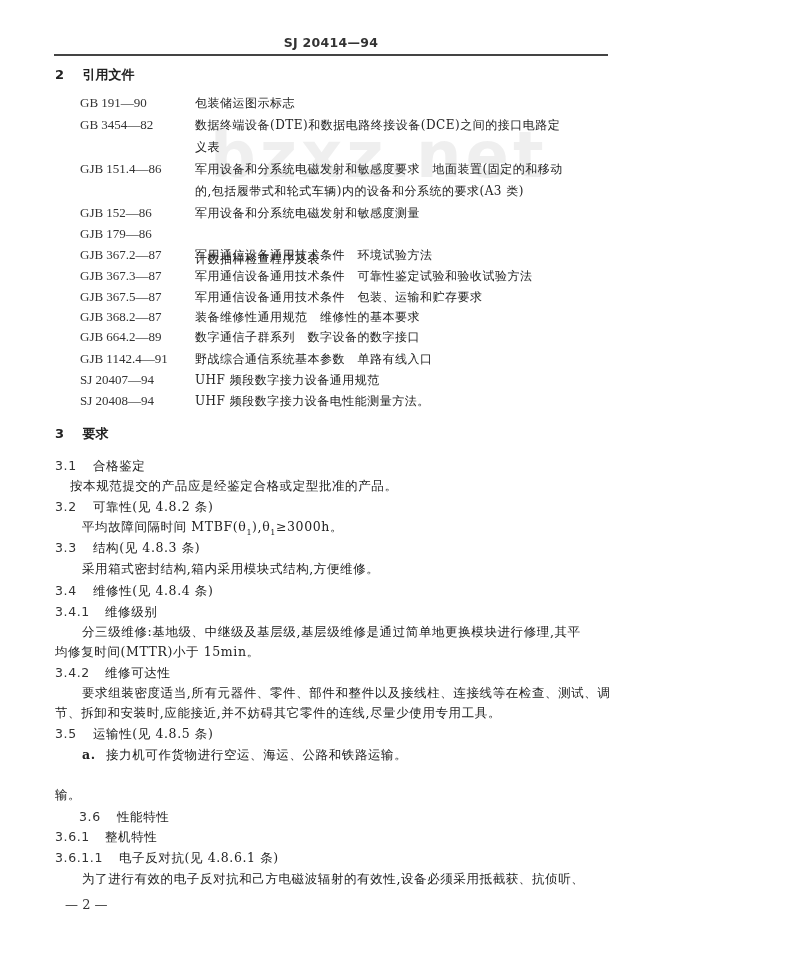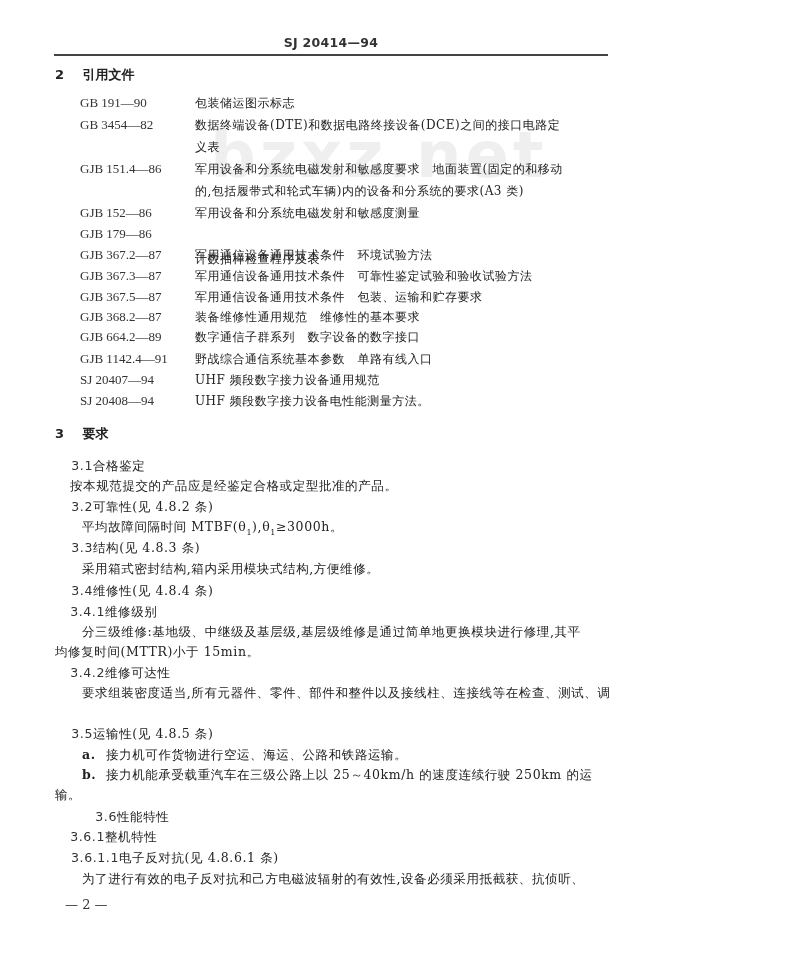--- a/index.html
+++ b/index.html
@@ -4,21 +4,21 @@
 <style>
   html, body { margin:0; padding:0; }
   body { width:800px; height:965px; background:#ffffff; position:relative; overflow:hidden;
          font-family:"DejaVu Serif", "Liberation Serif", serif; color:#222; }
   .page { position:absolute; left:0; top:0; width:800px; height:965px; }
   .ln { position:absolute; white-space:nowrap; font-size:13px; line-height:16px; height:16px; }
   .hdr { position:absolute; left:0; width:662px; text-align:center; top:35px; font-family:"DejaVu Sans", sans-serif;
          font-size:12.5px; font-weight:bold; color:#333; letter-spacing:0.3px; }
   .rule { position:absolute; left:54px; width:554px; top:54px; height:1.5px; background:#444; }
   .sec { font-family:"DejaVu Sans", sans-serif; font-weight:bold; font-size:13px; color:#222; }
-  .num { display:inline-block; font-family:"DejaVu Sans", sans-serif; color:#333;text-align:right; }
+  .num { display:inline-block; font-family:"DejaVu Sans", sans-serif; color:#333; }
   .code { position:absolute; left:80px; font-family:"Liberation Serif", serif; font-size:13px; color:#333; }
   .desc { position:absolute; left:195px; font-size:12px; letter-spacing:0.5px; color:#222; }
   .body { font-size:12.5px; letter-spacing:0.6px; color:#222; }
   .wm { position:absolute; left:210px; top:118px; font-family:"DejaVu Sans", sans-serif; font-weight:bold;
         font-size:64px; color:#000; opacity:0.06; letter-spacing:4px; pointer-events:none; }
   .foot { position:absolute; left:65px; top:897px; font-size:13px; color:#333; }
   sub { font-size:8px; }
 </style>
 </head>
 <body>
@@ -107,29 +107,27 @@
   <div class="ln body" style="left:55px; top:604px;">
     <span class="num" style="width:50px;">3.4.1</span><span>维修级别</span>
   </div>
   <div class="ln body" style="left:82px; top:624px;">分三级维修:基地级、中继级及基层级,基层级维修是通过简单地更换模块进行修理,其平</div>
   <div class="ln body" style="left:55px; top:644px;">均修复时间(MTTR)小于 15min。</div>
 
   <div class="ln body" style="left:55px; top:665px;">
     <span class="num" style="width:50px;">3.4.2</span><span>维修可达性</span>
   </div>
   <div class="ln body" style="left:82px; top:685px;">要求组装密度适当,所有元器件、零件、部件和整件以及接线柱、连接线等在检查、测试、调</div>
+  <div class="ln body" style="left:55px; top:705px;">节、拆卸和安装时,应能接近,并不妨碍其它零件的连线,尽量少使用专用工具。</div>
 
   <div class="ln body" style="left:55px; top:726px;">
     <span class="num" style="width:38px;">3.5</span><span>运输性(见 4.8.5 条)</span>
   </div>
   <div class="ln body" style="left:82px; top:747px;">
     <span style="display:inline-block; width:24px; font-weight:bold;">a.</span><span>接力机可作货物进行空运、海运、公路和铁路运输。</span>
-  </div>
-  <div class="ln body" style="left:82px; top:767px;">
-    <span style="display:inline-block; width:24px; font-weight:bold;">b.</span><span>接力机能承受载重汽车在三级公路上以 25～40km/h 的速度连续行驶 250km 的运</span>
   </div>
   <div class="ln body" style="left:55px; top:787px;">输。</div>
 
   <div class="ln body" style="left:55px; top:809px;margin-left:24px;">
     <span class="num" style="width:38px;">3.6</span><span>性能特性</span>
   </div>
   <div class="ln body" style="left:55px; top:829px;">
     <span class="num" style="width:50px;">3.6.1</span><span>整机特性</span>
   </div>
   <div class="ln body" style="left:55px; top:850px;">

